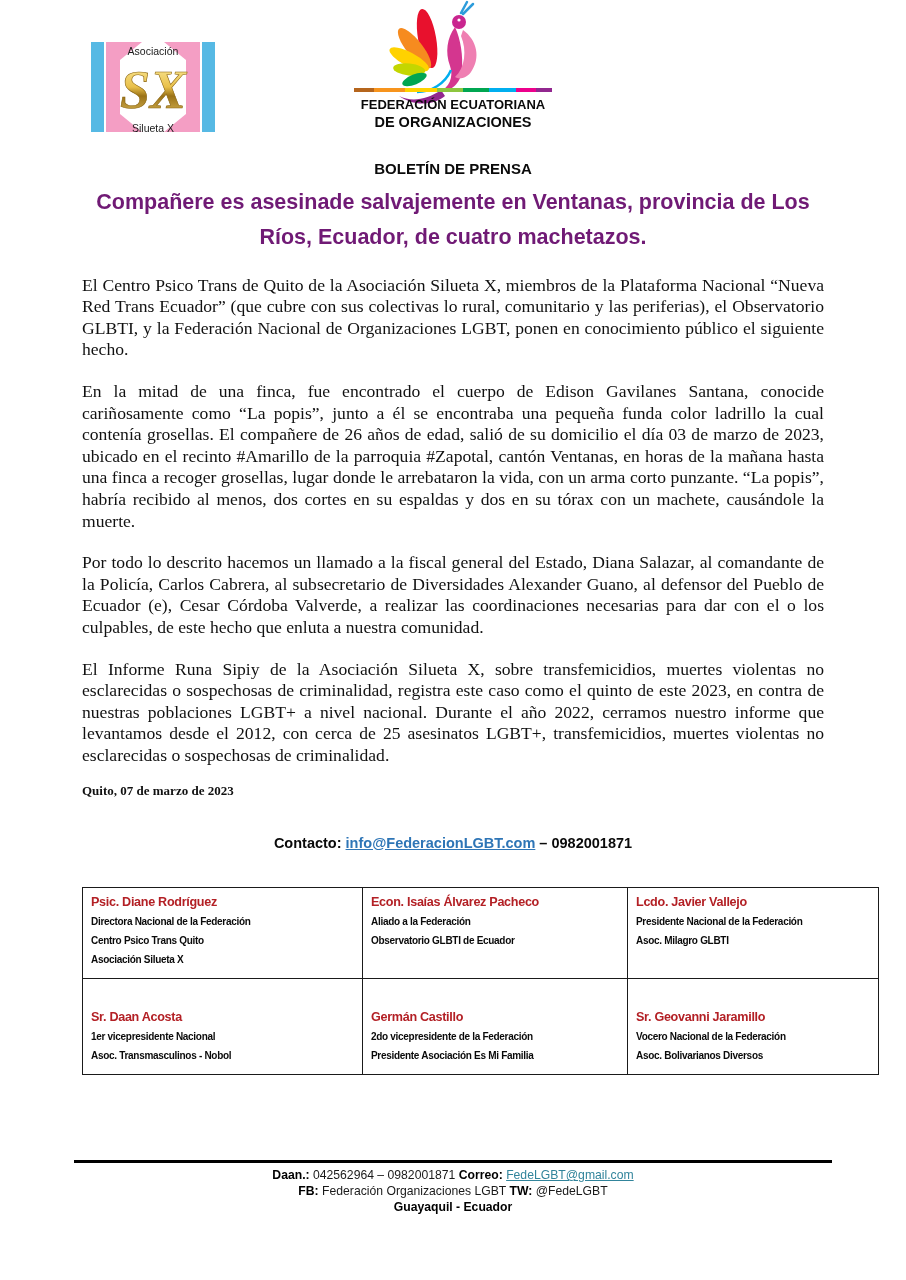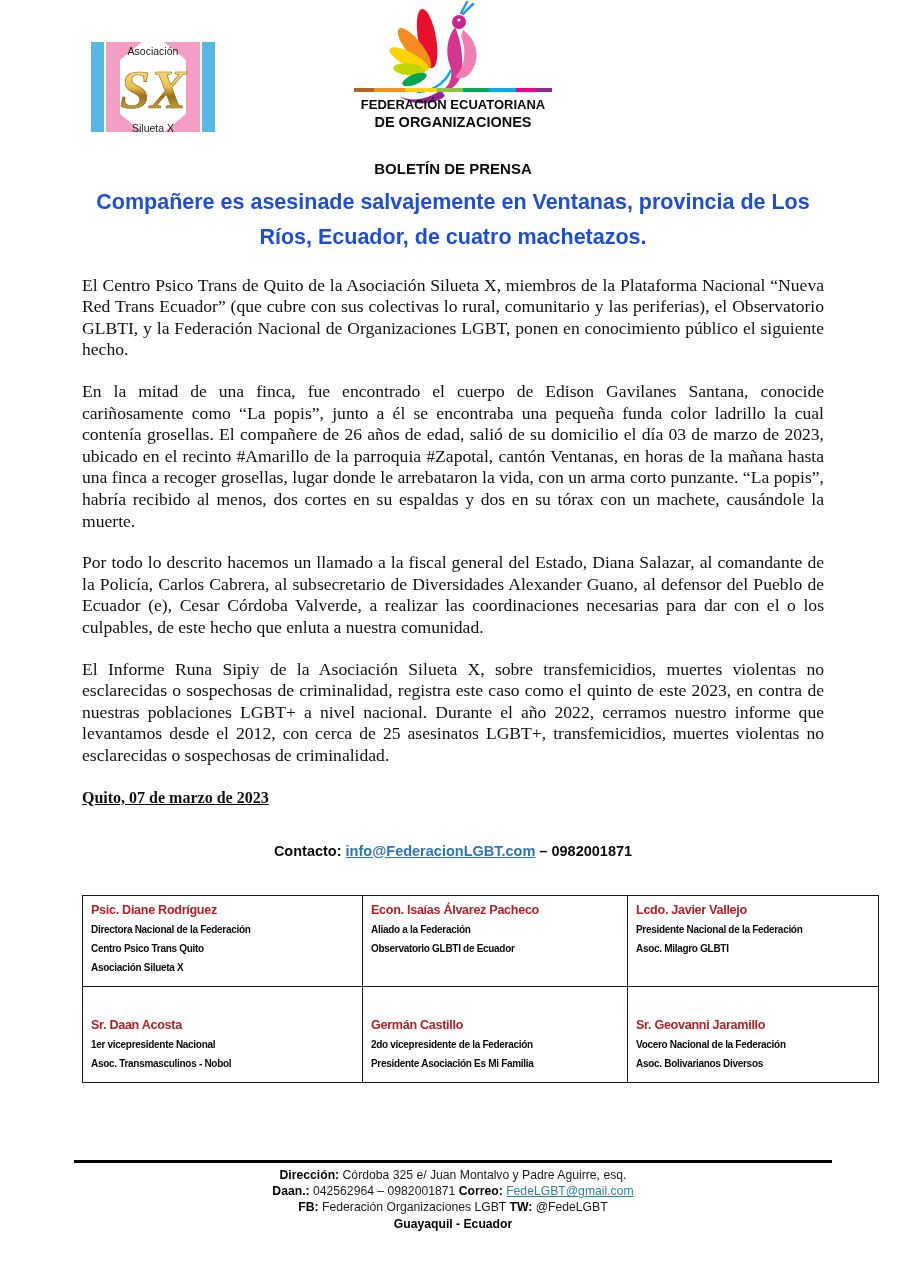--- a/index.html
+++ b/index.html
@@ -31,26 +31,26 @@
 
   .cpt-words{font-family:"Liberation Sans",sans-serif;font-size:14.5px;margin-top:4px;}
   .cpt-w1{color:#56b9e4;text-decoration:underline;text-decoration-color:#c9b6c9;}
   .cpt-w2{color:#3a3a3a;font-weight:bold;text-decoration:underline;text-decoration-color:#c9b6c9;}
   .cpt-w3{color:#f2a0c0;text-decoration:underline;text-decoration-color:#c9b6c9;}
 
   
   .bulletin{font-family:"Liberation Sans",sans-serif;font-weight:bold;font-size:15px;
             text-align:center;margin-top:2px;color:#0a0a0a;}
   .headline{font-family:"Liberation Sans",sans-serif;font-weight:bold;font-size:21.5px;
-            line-height:1.62;color:#1d4ed8;text-align:center;margin:8px 82px 0;}
+            line-height:1.62;color:#701a75;text-align:center;margin:8px 82px 0;}
 
   
   .body-col{margin:0 82px;}
   .para{font-size:17.6px;line-height:21.6px;text-align:justify;margin:20px 0 0;}
-  .date-line{font-size:16px;font-weight:bold;margin-top:22px;text-decoration:underline;}
+  .date-line{font-size:13px;font-weight:bold;margin-top:16px;}
   .contact-line{font-family:"Liberation Sans",sans-serif;font-weight:bold;font-size:14.5px;
                 text-align:center;margin-top:36px;color:#0a0a0a;}
   .contact-link{color:#2e75b6;text-decoration:underline;cursor:pointer;}
 
   
   .sig-table{border-collapse:collapse;margin:36px 0 0;table-layout:fixed;width:745px;}
   .sig-table td{border:1.5px solid #1a1a1a;vertical-align:top;padding:5px 8px 9px;}
   .sig-table tr.r2 td{padding-top:29px;}
   .c1{width:263px;} .c2{width:248px;} .c3{width:234px;}
   .sig-name{font-family:"Liberation Sans",sans-serif;font-weight:bold;font-size:12.6px;
@@ -170,19 +170,18 @@
             <span class="sig-name">Sr. Geovanni Jaramillo</span>
             <span class="sig-line">Vocero Nacional de la Federación</span>
             <span class="sig-line">Asoc. Bolivarianos Diversos</span>
           </td>
         </tr>
       </tbody>
     </table>
   </div>
 
   <div class="footer">
-    <div><b>Dirección: </b><span>Córdoba 325 e/ Juan Montalvo y Padre Aguirre, esq.</span></div>
     <div><b>Daan.: </b><span>042562964 – 0982001871 </span><b>Correo: </b><a class="footer-link">FedeLGBT@gmail.com</a></div>
     <div><b>FB: </b><span>Federación Organizaciones LGBT </span><b>TW: </b><span>@FedeLGBT</span></div>
     <div class="footer-city">Guayaquil - Ecuador</div>
   </div>
 
 </div>
 
 </body></html>

